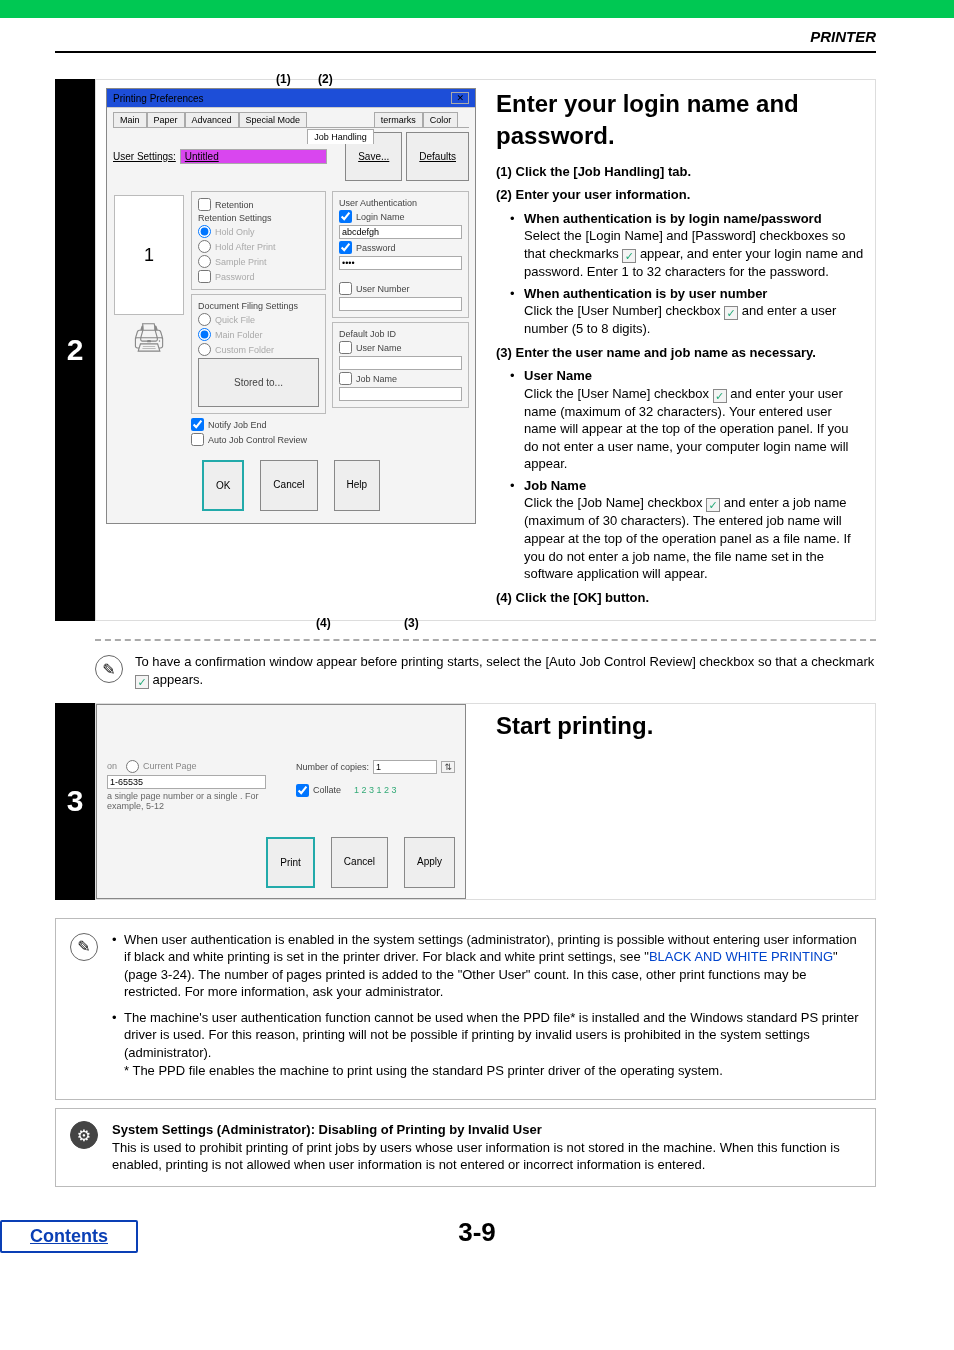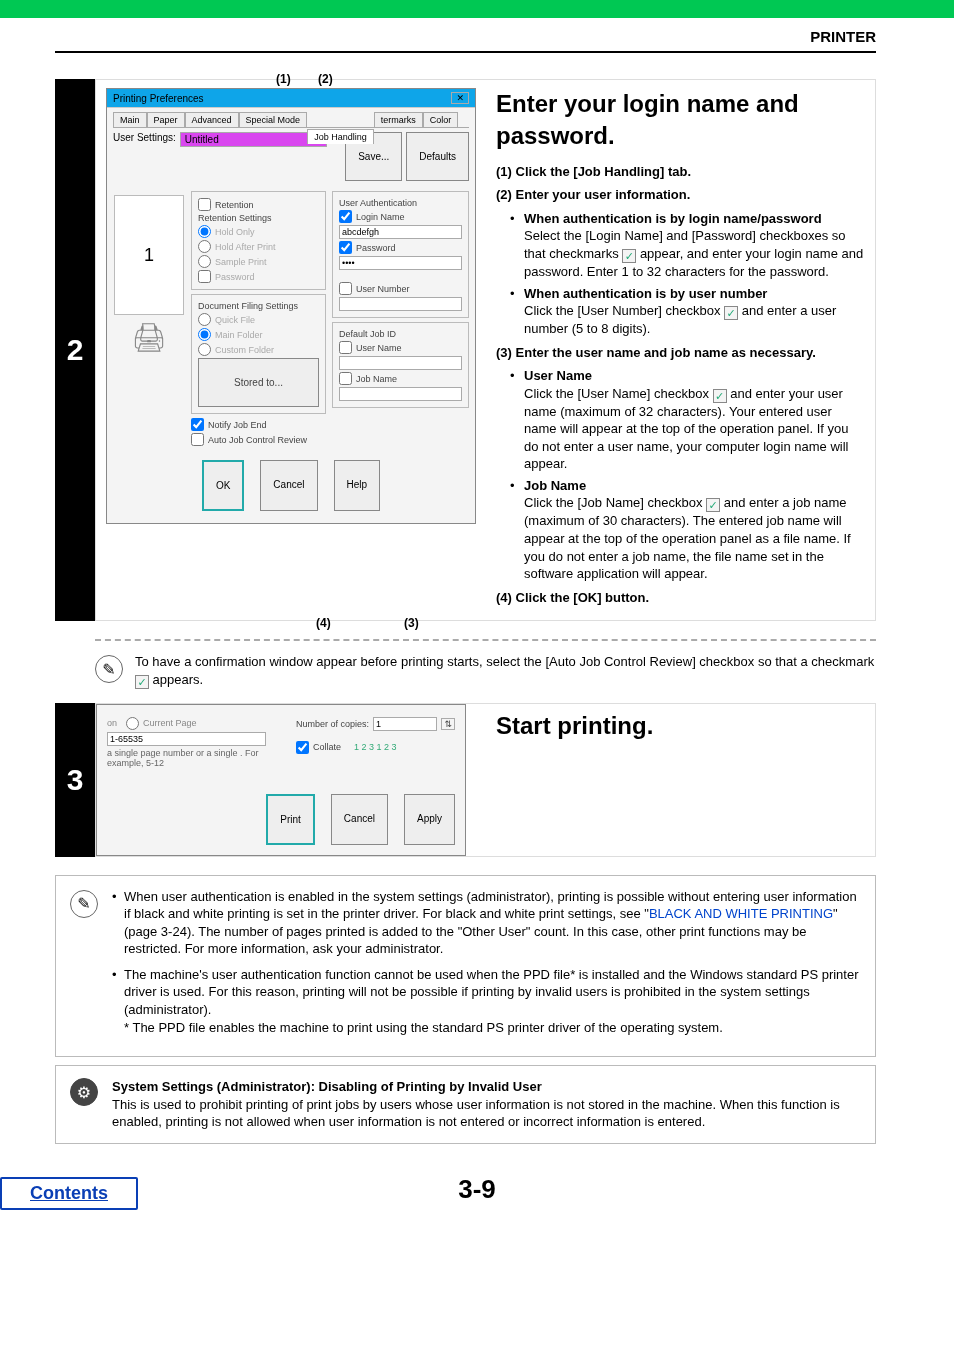--- a/index.html
+++ b/index.html
@@ -1,19 +1,19 @@
 <!DOCTYPE html>
 <html><head>
 <meta charset="utf-8">
 <style>
   * { box-sizing: border-box; margin: 0; padding: 0; }
   body { font-family: Arial, Helvetica, sans-serif; font-size: 13px; color: #000; background: #fff; width: 954px; }
   .topbar { height: 18px; background: #00c853; }
   .header-row { display: flex; justify-content: flex-end; padding: 10px 78px 6px 0; }
-  .header-label { font-weight: bold; font-size: 15px; }
+  .header-label { font-weight: bold; font-style: italic; font-size: 15px; }
   .header-underline { border-bottom: 2px solid #000; margin: 0 78px 0 55px; }
   .page { padding: 26px 78px 0 0; }
 
   .step-row { display: flex; margin-bottom: 18px; }
   .gutter { width: 55px; flex: 0 0 55px; }
   .step-col { width: 40px; flex: 0 0 40px; background: #000; color: #fff; font-size: 30px; font-weight: bold; display: flex; align-items: center; justify-content: center; }
   .step-body { flex: 1; border: 1px solid #ddd; padding: 8px 10px 8px 10px; position: relative; }
 
   .two-col { display: flex; gap: 20px; }
   .left-shot { flex: 0 0 370px; }
@@ -23,35 +23,35 @@
   .inst { margin-bottom: 6px; }
   .inst b { font-weight: bold; }
   .bullet { padding-left: 14px; position: relative; margin-bottom: 4px; }
   .bullet::before { content: "•"; position: absolute; left: 0; }
   .bullet .bt { font-weight: bold; display: inline; }
   .sub { padding-left: 14px; }
   .chk { display: inline-block; width: 14px; height: 14px; border: 1px solid #888; color: #2a7; font-size: 11px; line-height: 12px; text-align: center; vertical-align: -2px; background: #f4f4f4; }
 
   
   .dlg { border: 1px solid #888; font-size: 10px; background: #f4f4f4; padding-bottom: 6px; position: relative; }
-  .dlg-title { background: #0ea5e9; border-bottom: 1px solid #ccc; padding: 3px 6px; display: flex; align-items: center; gap: 4px; }
+  .dlg-title { background: #1d4ed8; border-bottom: 1px solid #ccc; padding: 3px 6px; display: flex; align-items: center; gap: 4px; }
   .dlg-title .x { margin-left: auto; border:1px solid #aaa; padding:0 4px; font-size:9px; }
   .tabs { display: flex; border-bottom: 1px solid #aaa; margin: 4px 6px 0; }
   .tab { padding: 2px 6px; border: 1px solid #aaa; border-bottom: none; background: #eee; font-size:9px; }
   .tab.active { background: #fff; position: relative; top: 17px; }
   .dlg-body { padding: 6px; display: flex; gap: 6px; }
   .dlg-col { flex: 1; }
   .grp { border: 1px solid #bbb; padding: 4px 6px; margin-bottom: 4px; }
   .fld { display:flex; align-items:center; gap:4px; margin:2px 0; font-size:9px; color:#444;}
   .fld input[type=text]{ flex:1; border:1px solid #aaa; font-size:9px; padding:1px 2px; background:#fff;}
   .btnrow { display:flex; gap:16px; justify-content:center; padding:6px;}
   .wbtn { border:1px solid #888; background:#eee; padding:18px 12px; font-size:10px;}
   .wbtn.hl { border:2px solid #2aa;}
   .sel { border:1px solid #aaa; background:#d946ef; padding:1px 4px; flex:1;}
-  .topsel { display:flex; align-items:flex-start; gap:4px; padding:4px 6px;}
+  .topsel { display:flex; align-items:center; gap:4px; padding:4px 6px;text-decoration:underline;}
   .preview { width:70px; height:120px; border:1px solid #bbb; margin:4px auto; background:#fff; display:flex; align-items:center; justify-content:center; font-size:18px;}
   .printer-icn { text-align:center; font-size:28px; color:#888; margin-top:6px;}
   .callout { position:absolute; font-weight:bold; font-size:12px;}
 
   .dashed { border:none; border-top:2px dashed #aaa; margin:10px 0 12px 95px; }
 
   .note-row { display:flex; gap:12px; padding:0 0 0 95px; margin-bottom:14px;}
   .note-icon { width:28px; height:28px; border:1.5px solid #666; border-radius:50%; display:flex; align-items:center; justify-content:center; font-size:16px; flex:0 0 28px; margin-top:2px;}
   .note-body { flex:1; font-size:13px; line-height:1.35;}
 
@@ -259,21 +259,21 @@
     </div>
   </div>
 
   <div class="step-row">
     <div class="gutter"></div>
     <div class="step-col">3</div>
     <div class="step-body" style="padding:0;">
       <div class="two-col" style="gap:30px;">
         <div class="left-shot" style="flex:0 0 370px;">
           <div class="dlg3" style="flex-direction:column;">
-            <div style="display:flex; gap:30px;">
+            <div style="display:flex; gap:30px;margin-top:43px;">
               <div class="lcol">
                 <div class="fld" style="color:#888;">on&nbsp;&nbsp;<input type="radio" style=""> <span>Current Page</span></div>
                 <div class="fld">
                     <input type="text" style="width: 100px;" value="1-65535">
                   </div>
                 <div style="font-size:9px;color:#666;margin-top:2px;">a single page number or a single . For example, 5-12</div>
               </div>
               <div class="rcol">
                 <div class="fld">
                     <span>Number of copies:</span> 

